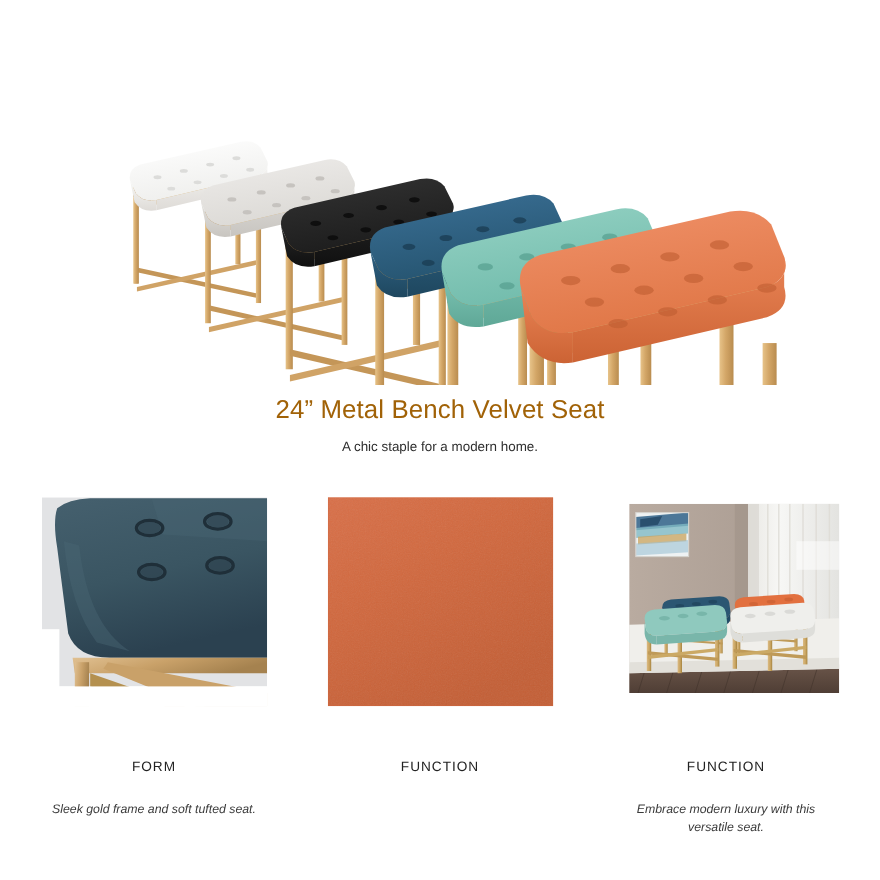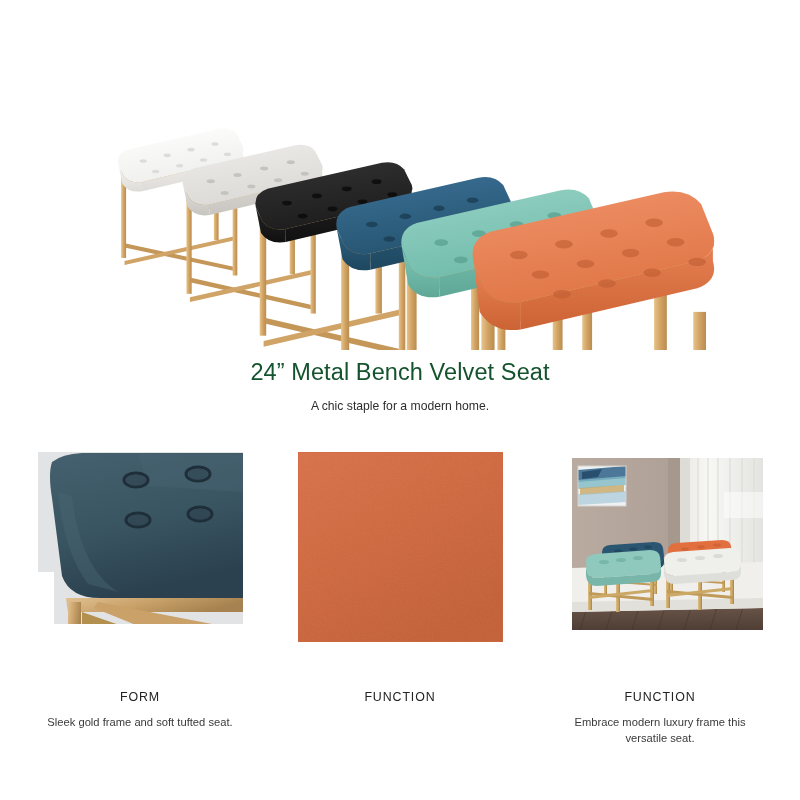--- a/index.html
+++ b/index.html
@@ -29,21 +29,21 @@
   #title-block {
     position: absolute;
     left: 0; top: 358px;
     width: 800px;
     text-align: center;
   }
   #product-title {
     font-size: 23.5px;
     font-weight: 400;
     letter-spacing: 0.1px;
-    color: #14532d;
+    color: #a16207;
     margin: 0;
     line-height: 1.25;
   }
   #product-subtitle {
     font-size: 12.2px;
     font-weight: 400;
     color: #2e2e2e;
     margin: 12px 0 13px 0;
     line-height: 1.3;
   }
@@ -73,26 +73,27 @@
   .feature-media svg { display: block; }
   .feature-heading {
     margin-top: 48px;
     font-size: 12.4px;
     font-weight: 400;
     letter-spacing: 0.9px;
     color: #222222;
     text-align: center;
   }
   .feature-body {
-    margin-top: 11px;
+    margin-top: 25px;
     font-size: 11.2px;
     line-height: 1.42;
     color: #3a3a3a;
     text-align: center;
     width: 200px;
+    font-style: italic;
   }
 </style>
 </head>
 <body>
 
 <div id="hero">
   <svg width="800" height="350" viewBox="0 0 800 350">
     <defs>
 
       <linearGradient id="goldV" x1="0" y1="0" x2="1" y2="0">
@@ -558,16 +559,16 @@
             <path d="M175 135 L109 142 L109 145 L175 138 Z" fill="#cba965"></path>
           </g>
         </g>
 
         <rect x="0" y="0" width="14" height="190" fill="#ffffff"></rect>
         <rect x="0" y="0" width="205" height="6" fill="#ffffff"></rect>
         <rect x="0" y="178" width="205" height="12" fill="#ffffff"></rect>
       </svg>
     </div>
     <div class="feature-heading">FUNCTION</div>
-    <div class="feature-body">Embrace modern luxury frame this versatile seat.</div>
+    <div class="feature-body">Embrace modern luxury with this versatile seat.</div>
   </div>
 
 </div>
 
 </body></html>

